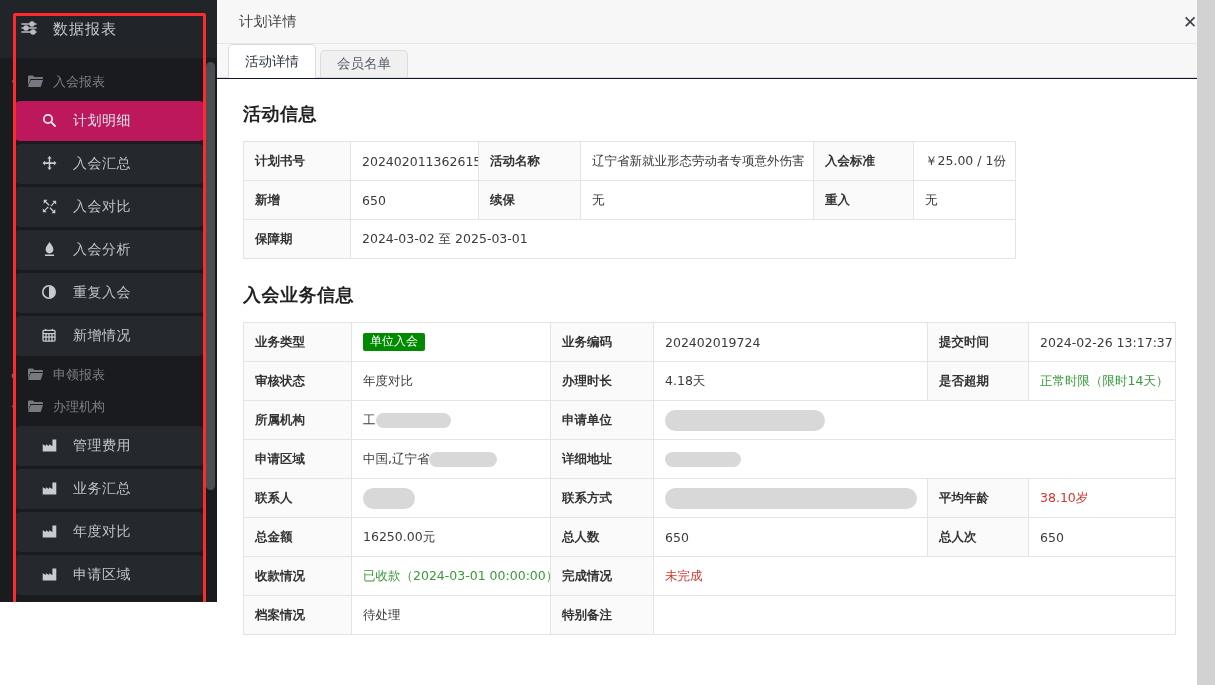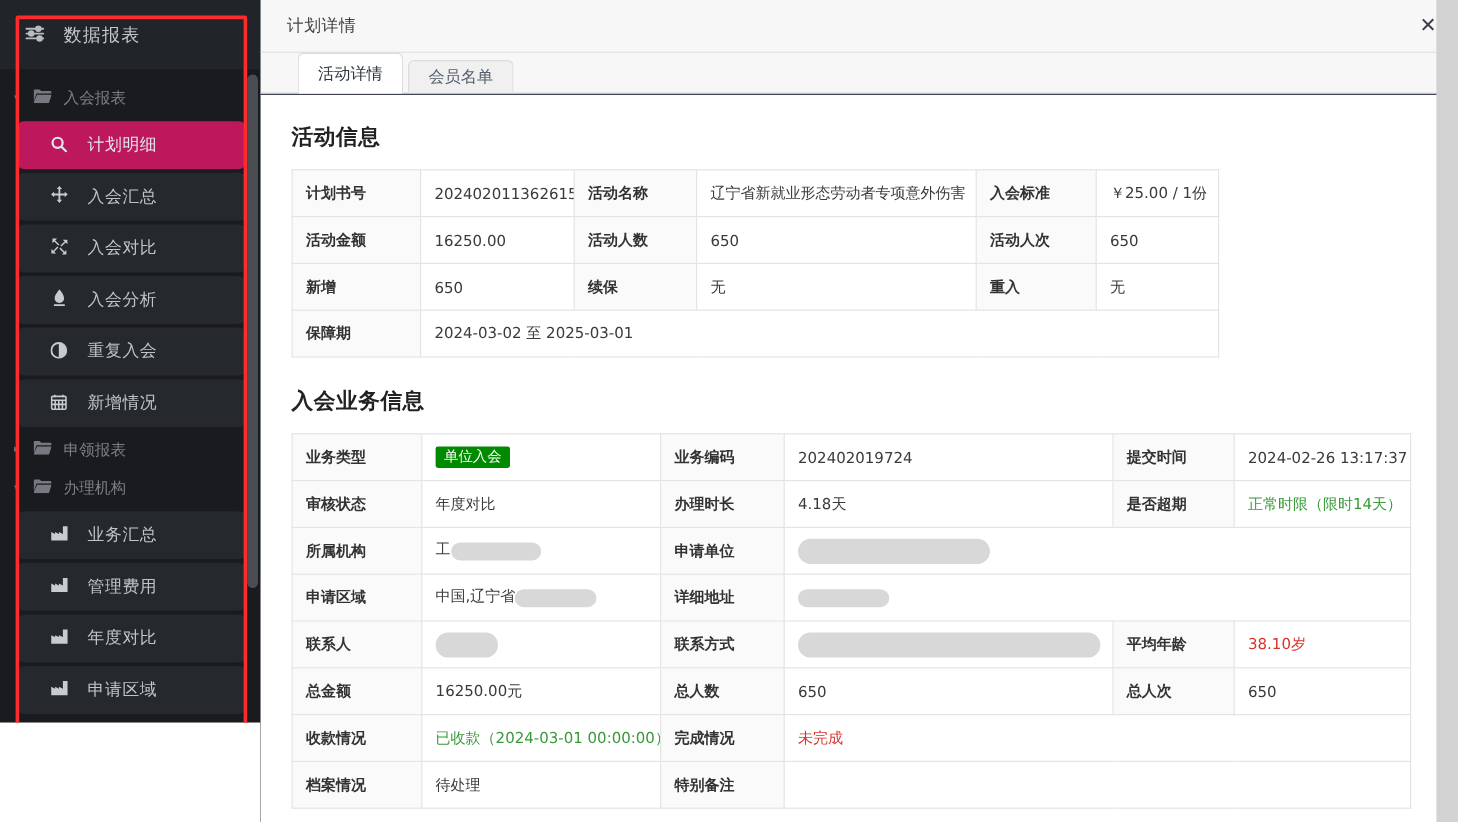--- a/index.html
+++ b/index.html
@@ -136,21 +136,20 @@
     margin-right: 4px;
     cursor: pointer;
   }
   .tab.active {
     background: #ffffff;
     color: #2f3640;
     position: relative;
     z-index: 2;
     margin-bottom: -1px;
     height: 34px;
-    margin-left: 20px;
   }
   .content {
     position: absolute;
     top: 79px; left: 0; right: 0; bottom: 0;
     background: #fff;
     padding: 18px 0 0 0;
     overflow: hidden;
   }
   .sec-title {
     font-size: 18px;
@@ -339,30 +338,30 @@
         </span>
         <span>办理机构</span>
       </div>
 
       <div class="sb-item">
         <span class="ic">
           <svg width="15" height="13" viewBox="0 0 15 13" fill="#c8ccd1">
               <path d="M.7 12.4V5.3l3.2 1.6V5.3l3.2 1.6V5.3l3.3 1.6V.6h3.9v11.8z"></path>
             </svg>
         </span>
-        <span>业务汇总</span>
+        <span>管理费用</span>
       </div>
 
       <div class="sb-item">
         <span class="ic">
           <svg width="15" height="13" viewBox="0 0 15 13" fill="#c8ccd1">
               <path d="M.7 12.4V5.3l3.2 1.6V5.3l3.2 1.6V5.3l3.3 1.6V.6h3.9v11.8z"></path>
             </svg>
         </span>
-        <span>管理费用</span>
+        <span>业务汇总</span>
       </div>
 
       <div class="sb-item">
         <span class="ic">
           <svg width="15" height="13" viewBox="0 0 15 13" fill="#c8ccd1">
               <path d="M.7 12.4V5.3l3.2 1.6V5.3l3.2 1.6V5.3l3.3 1.6V.6h3.9v11.8z"></path>
             </svg>
         </span>
         <span>年度对比</span>
       </div>
@@ -410,28 +409,20 @@
         <tbody>
           <tr>
             <td class="lbl">计划书号</td>
             <td>202402011362615</td>
             <td class="lbl">活动名称</td>
             <td>辽宁省新就业形态劳动者专项意外伤害</td>
             <td class="lbl">入会标准</td>
             <td>￥25.00 / 1份</td>
           </tr>
           <tr>
-            <td class="lbl">活动金额</td>
-            <td>16250.00</td>
-            <td class="lbl">活动人数</td>
-            <td>650</td>
-            <td class="lbl">活动人次</td>
-            <td>650</td>
-          </tr>
-          <tr>
             <td class="lbl">新增</td>
             <td>650</td>
             <td class="lbl">续保</td>
             <td>无</td>
             <td class="lbl">重入</td>
             <td>无</td>
           </tr>
           <tr>
             <td class="lbl">保障期</td>
             <td colspan="5">2024-03-02 至 2025-03-01</td>

